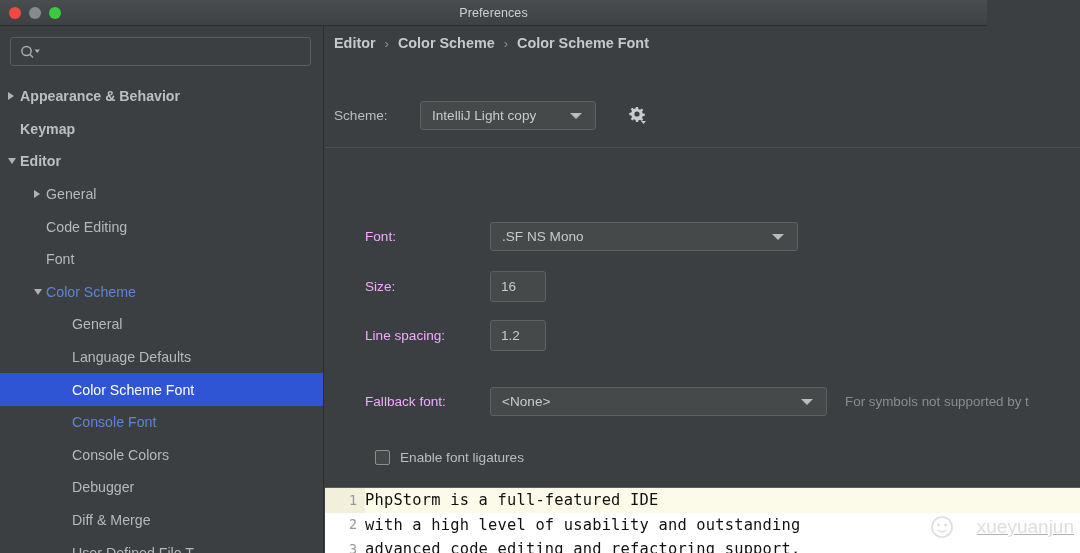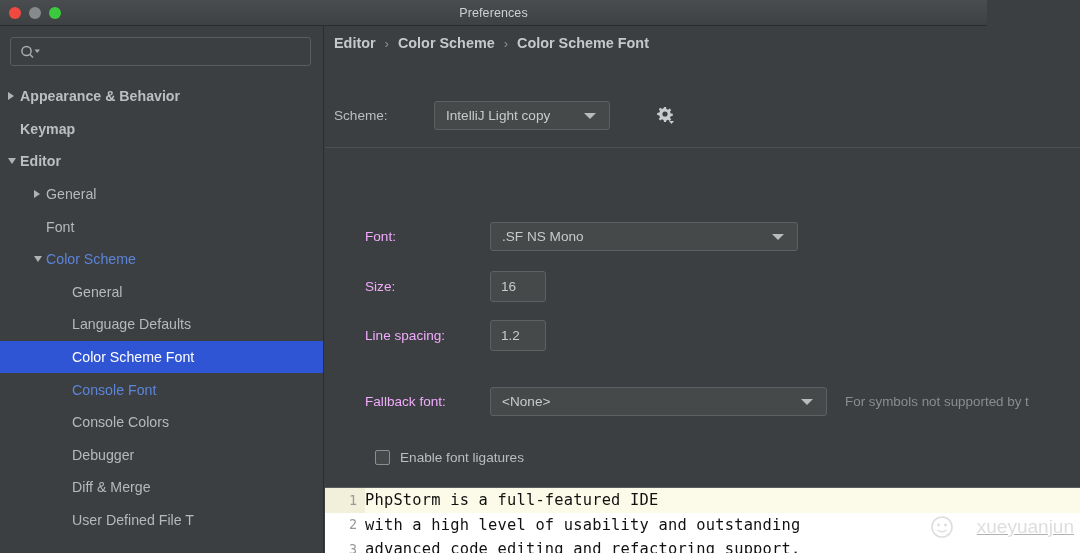--- a/index.html
+++ b/index.html
@@ -107,21 +107,21 @@
   .breadcrumb {
     position: absolute; left: 9px; top: 9px;
     display: flex; align-items: center; gap: 9px;
     font-size: 14.4px; font-weight: bold; color: #c6c8ca;
     white-space: nowrap;
   }
   .crumb-sep { color: #8d8f91; font-weight: normal; font-size: 13px; }
 
   .scheme-row {
     position: absolute; left: 9px; top: 75px;
-    display: flex; align-items: center; gap: 14px;
+    display: flex; align-items: center;
   }
   .scheme-label { font-size: 13.6px; color: #bbbdbf; width: 82px; }
   .combo {
     position: relative;
     height: 29px;
     background: #45494a;
     border: 1px solid #5e6163;
     border-radius: 3px;
     display: flex; align-items: center;
   }
@@ -295,20 +295,23 @@
         </div>
         <div class="tree-row bold">
           <span class="arrow open" style="left: 8px;"></span>
           <span class="lbl" style="margin-left: 20px;">Editor</span>
         </div>
         <div class="tree-row">
           <span class="arrow closed" style="left: 34px;"></span>
           <span class="lbl" style="margin-left: 46px;">General</span>
         </div>
         <div class="tree-row">
+          <span class="lbl" style="margin-left: 46px;">Code Editing</span>
+        </div>
+        <div class="tree-row">
           <span class="lbl" style="margin-left: 46px;">Font</span>
         </div>
         <div class="tree-row link">
           <span class="arrow open" style="left: 34px;"></span>
           <span class="lbl" style="margin-left: 46px;">Color Scheme</span>
         </div>
         <div class="tree-row">
           <span class="lbl" style="margin-left: 72px;">General</span>
         </div>
         <div class="tree-row">

